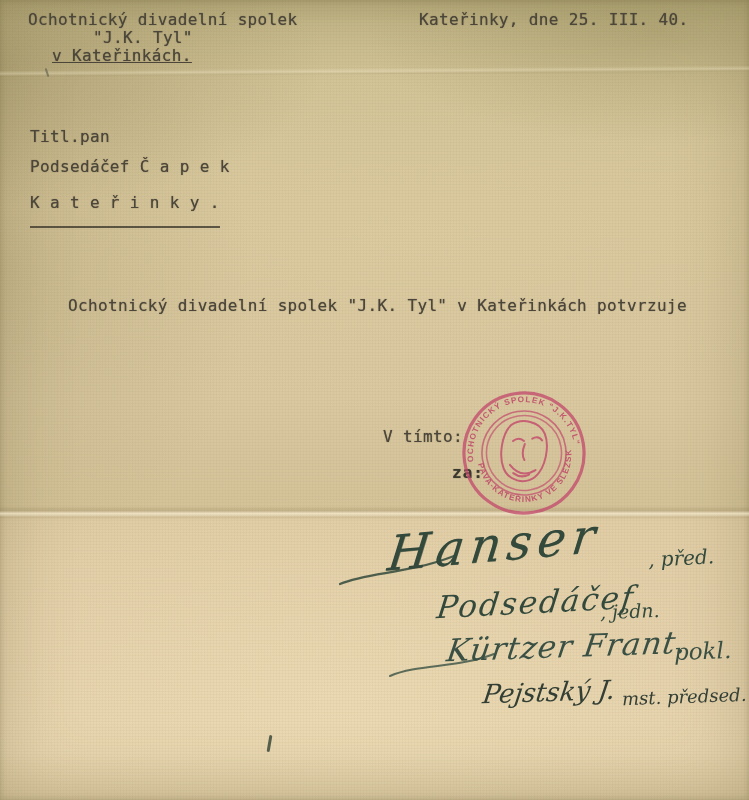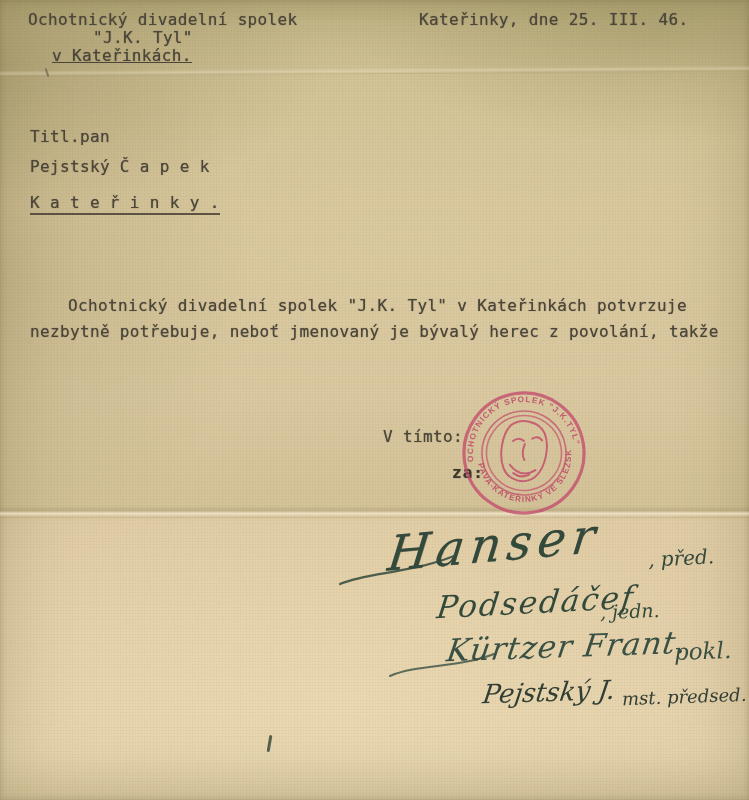--- a/index.html
+++ b/index.html
@@ -16,21 +16,21 @@
       linear-gradient(to bottom,
         #bcb081 0%, #c9bc8e 3%, #d2c397 10%, #d7c69c 25%, #d9c8a0 50%,
         #d4c399 63.6%, #e0cda6 64.4%, #e4d1ab 80%, #e6d4ae 94%, #dccaa2 100%);
     box-shadow: inset 0 0 70px rgba(105,92,50,0.28), inset 0 0 6px rgba(90,80,45,0.30);
     font-family:"DejaVu Sans Mono","Liberation Mono",monospace;
   }
   .mono {
     position:absolute; font-size:16px; letter-spacing:0.35px; color:#4b4639;
     text-shadow:0 0 1px rgba(75,70,57,0.75); white-space:pre; line-height:20px;
   }
-  .ul { border-bottom:2px solid rgba(70,65,50,0.85); padding-bottom:1px; }
+  .ul { border-bottom:2px solid rgba(70,65,50,0.85); padding-bottom:14px; }
   .body-par { position:absolute; left:30px; top:296px; width:712px; }
   .bline {
     position:relative; font-size:16px; letter-spacing:0.35px; color:#4b4639;
     text-shadow:0 0 1px rgba(75,70,57,0.75); white-space:pre; height:26px;
     font-family:"DejaVu Sans Mono","Liberation Mono",monospace;
   }
   .indent { padding-left:38px; }
   .bold { font-weight:bold; letter-spacing:1px; color:#3b382e; }
   .crease {
     position:absolute; left:0; width:100%; pointer-events:none;
@@ -84,31 +84,30 @@
 
   <div class="crease crease-top"></div>
   <div class="crease fold"></div>
   <div class="pen-tick"></div>
 
   <div>
     <div class="mono" style="left:28px; top:10px;">Ochotnický divadelní spolek</div>
     <div class="mono" style="left:93px; top:28px;">"J.K. Tyl"</div>
     <div class="mono" style="left:52px; top:46px;text-decoration:underline;">v Kateřinkách.</div>
   </div>
-  <div class="mono" style="left:419px; top:10px;">Kateřinky, dne 25. III. 46.</div>
+  <div class="mono" style="left:419px; top:10px;">Kateřinky, dne 25. III. 40.</div>
 
   <div>
     <div class="mono" style="left:30px; top:127px;">Titl.pan</div>
-    <div class="mono" style="left:30px; top:157px;">Pejstský Č a p e k</div>
+    <div class="mono" style="left:30px; top:157px;">Podsedáčef Č a p e k</div>
     <div class="mono" style="left:30px; top:193px;"><span class="ul">K a t e ř i n k y .</span></div>
   </div>
 
   <div class="body-par">
     <div class="bline indent">Ochotnický divadelní spolek "J.K. Tyl" v Kateřinkách potvrzuje</div>
-    <div class="bline">nezbytně potřebuje, neboť jmenovaný je bývalý herec z povolání, takže</div>
   </div>
 
   <div class="mono" style="left:383px; top:427px;">V tímto:</div>
   <div class="mono bold" style="left:452px; top:463px;">za:</div>
 
   <svg class="stamp" width="150" height="152" viewBox="0 0 150 152">
     <defs>
       <path id="arcTop" d="M 24,76 A 51,51 0 0 1 126,76" fill="none"></path>
       <path id="arcBot" d="M 28,78 A 47,47 0 0 0 122,78" fill="none"></path>
     </defs>

